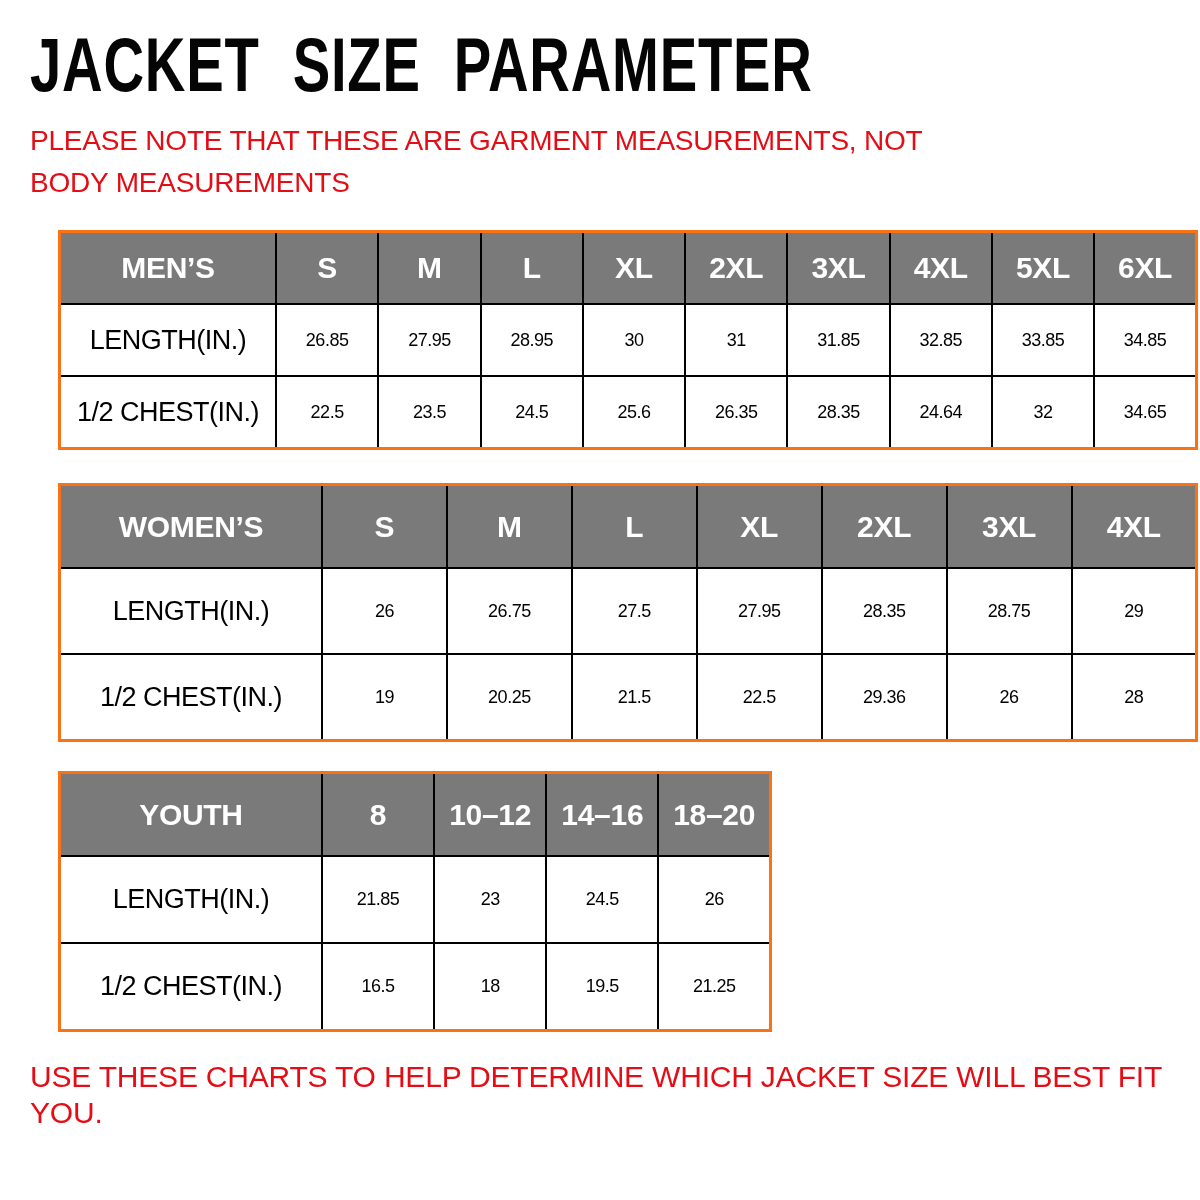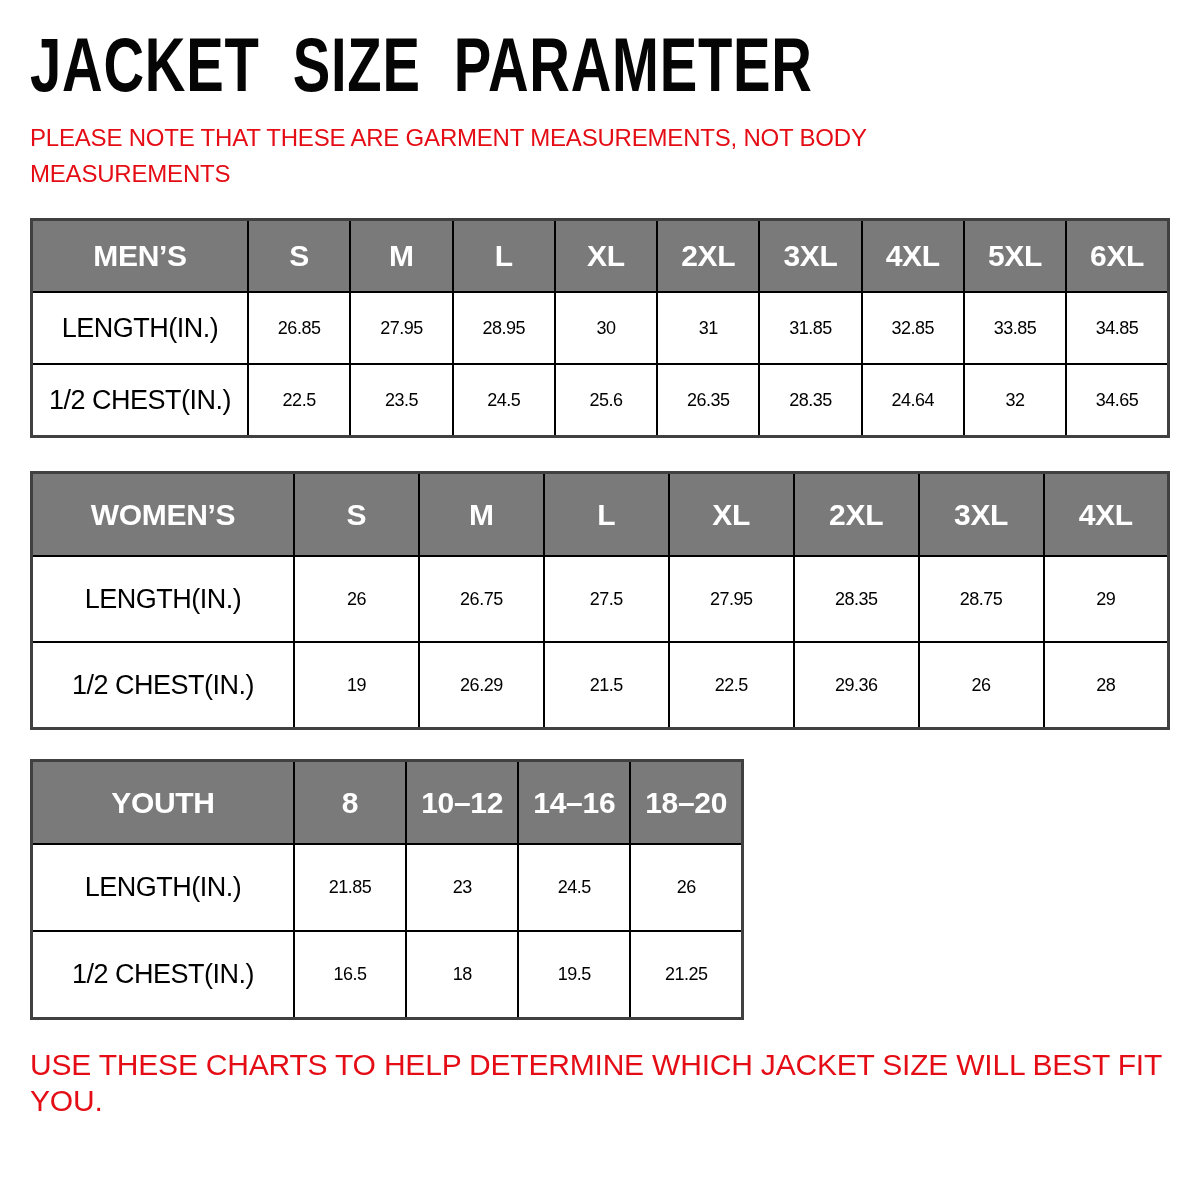--- a/index.html
+++ b/index.html
@@ -30,32 +30,33 @@
     word-spacing: 22px;
     transform: scale(0.76, 1.02);
     transform-origin: 0 0;
     white-space: nowrap;
   }
 
   
   .note {
     margin-top: 18px;
     max-width: 930px;
-    font-size: 24px;
+    font-size: 28px;
     line-height: 1.5;
     font-weight: 400;
     letter-spacing: -0.2px;
     color: #e50d15;
   }
 
   
   table.size-table {
     border-collapse: collapse;
     table-layout: fixed;
-    border: 3px solid #404040;
+    border: 3px solid #f97316;
+    margin-left: 28px;
   }
   table.size-table th,
   table.size-table td {
     border: 2px solid #000;
     text-align: center;
     vertical-align: middle;
     padding: 0;
     overflow: hidden;
   }
   table.size-table th {
@@ -184,21 +185,21 @@
           <td>26.75</td>
           <td>27.5</td>
           <td>27.95</td>
           <td>28.35</td>
           <td>28.75</td>
           <td>29</td>
         </tr>
         <tr>
           <td class="row-label col-first">1/2 CHEST(IN.)</td>
           <td>19</td>
-          <td>26.29</td>
+          <td>20.25</td>
           <td>21.5</td>
           <td>22.5</td>
           <td>29.36</td>
           <td>26</td>
           <td>28</td>
         </tr>
       </tbody>
     </table>
 
   <table class="size-table t-youth">

